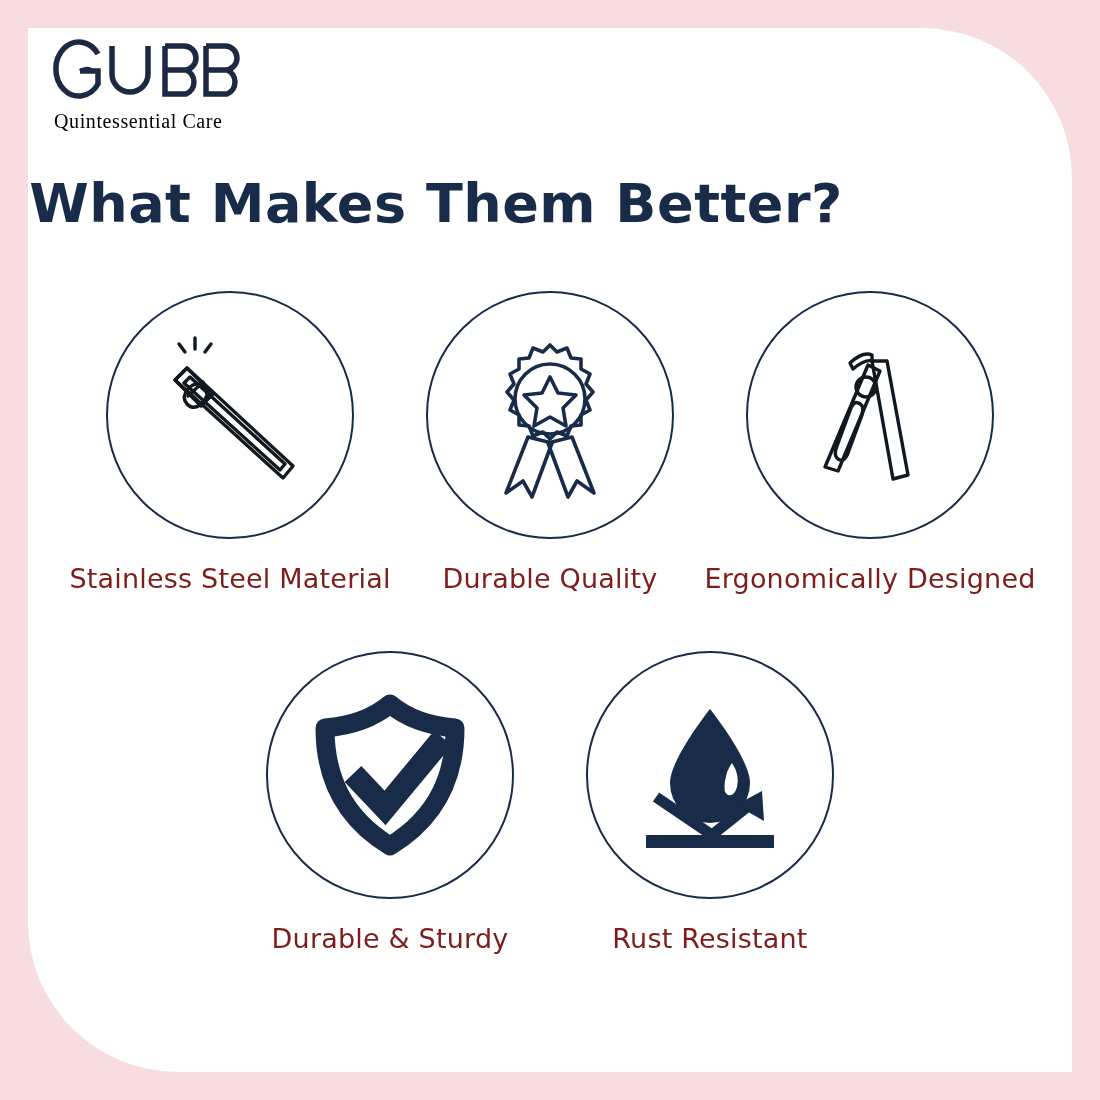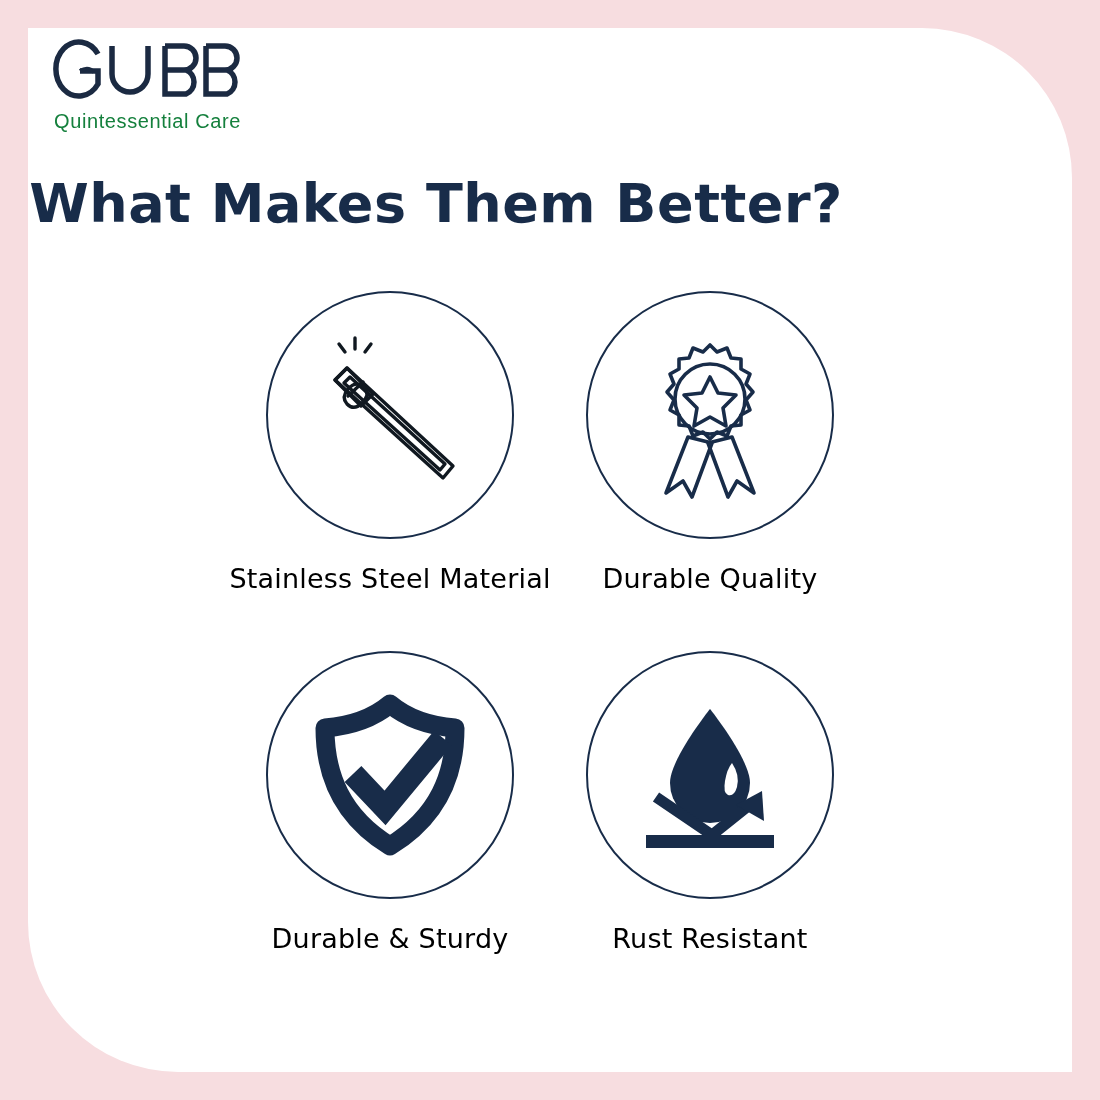--- a/index.html
+++ b/index.html
@@ -33,22 +33,22 @@
   }
   #logo-mark {
     display: block;
   }
   #logo-tagline {
     position: absolute;
     left: 4px;
     top: 72px;
     font-size: 20px;
     letter-spacing: 0.6px;
-    color: #15803d;
-    font-family: Liberation Sans, sans-serif;
+    color: #000000;
+    font-family: Liberation Serif, serif;
     font-weight: 400;
     white-space: nowrap;
   }
   
   #heading {
     position: absolute;
     left: 0;
     top: 172px;
     width: 872px;
     text-align: center;
@@ -80,21 +80,21 @@
     border: 2px solid #182c49;
     box-sizing: border-box;
     display: flex;
     align-items: center;
     justify-content: center;
     background: #ffffff;
   }
   .feat-label {
     margin-top: 24px;
     font-size: 27px;
-    color: #000000;
+    color: #7f1d1d;
     font-family: "DejaVu Sans", sans-serif;
     font-weight: 400;
     white-space: nowrap;
     letter-spacing: 0.2px;
     text-align: center;
   }
 </style>
 </head>
 <body>
 
@@ -166,20 +166,40 @@
             <circle cx="90" cy="74" r="35"></circle>
 
             <path d="M90,52 L98,68 L116,70 L103,83 L106,101 L90,92 L74,101
                      L77,83 L64,70 L82,68 Z"></path>
           </g>
         </svg>
       </div>
       <div class="feat-label">Durable Quality</div>
     </div>
 
+    <div class="feature">
+      <div class="feat-circle">
+        <svg width="180" height="180" viewBox="0 0 180 180">
+          <g fill="none" stroke="#101820" stroke-width="3.4" stroke-linecap="round" stroke-linejoin="round">
+
+            <path d="M92,36 L107,36 L128,150 L113,154 Z"></path>
+
+            <path d="M88,40 L100,46 L58,146 L45,142 Z"></path>
+
+            <path d="M73,44 q12,-10 19,-8 l0,-6 q-9,-4 -22,8 Z"></path>
+
+            <circle cx="86" cy="62" r="10"></circle>
+
+            <path d="M78,78 q7,2 4,12 l-14,38 q-4,10 -10,6 q-5,-4 -1,-13
+                     l14,-38 q3,-7 7,-5 Z"></path>
+          </g>
+        </svg>
+      </div>
+      <div class="feat-label">Ergonomically Designed</div>
+    </div>
 
   </div>
 
   <div class="feat-row" id="row-2">
 
     <div class="feature">
       <div class="feat-circle">
         <svg width="186" height="186" viewBox="0 0 186 186">
 
           <path d="M93,22 C74,38 52,44 28,46 C28,92 44,134 93,164

